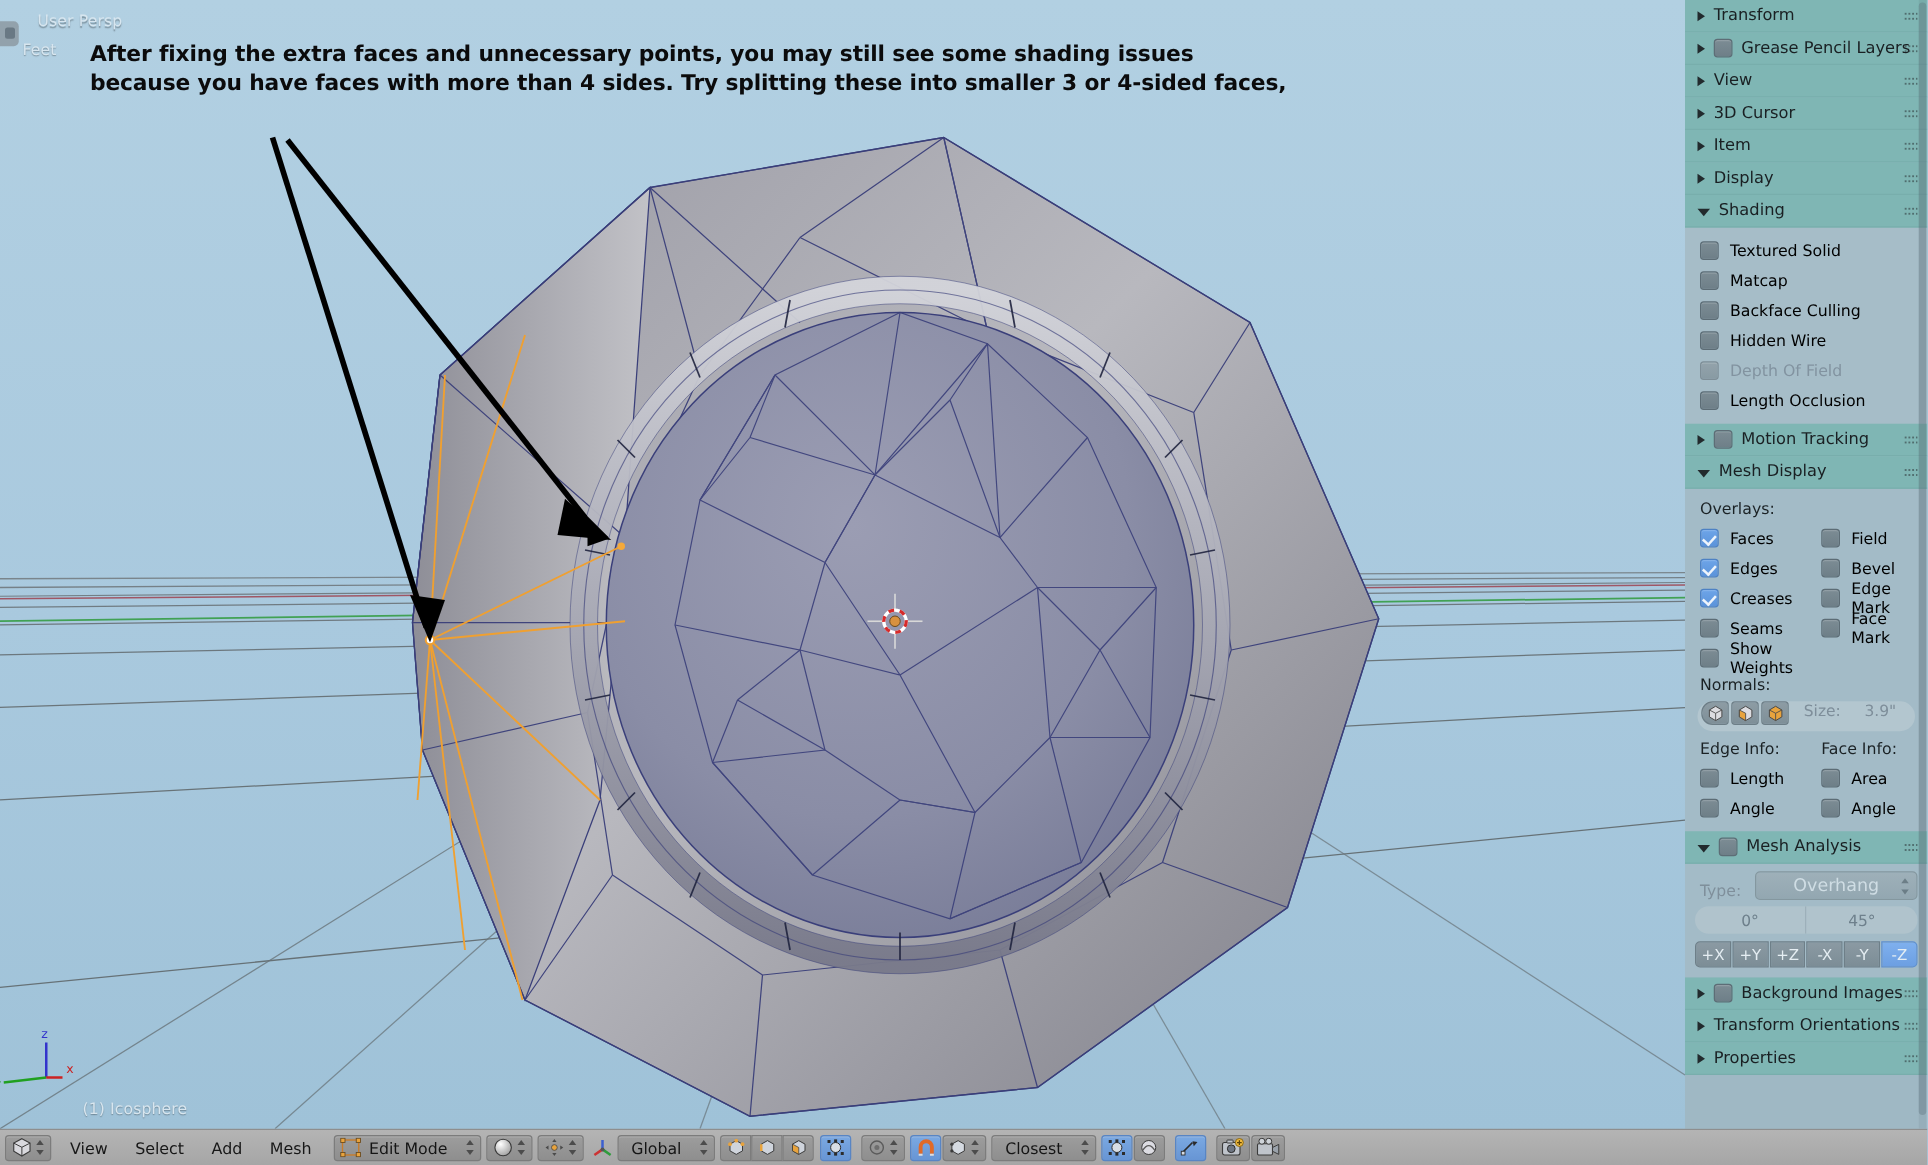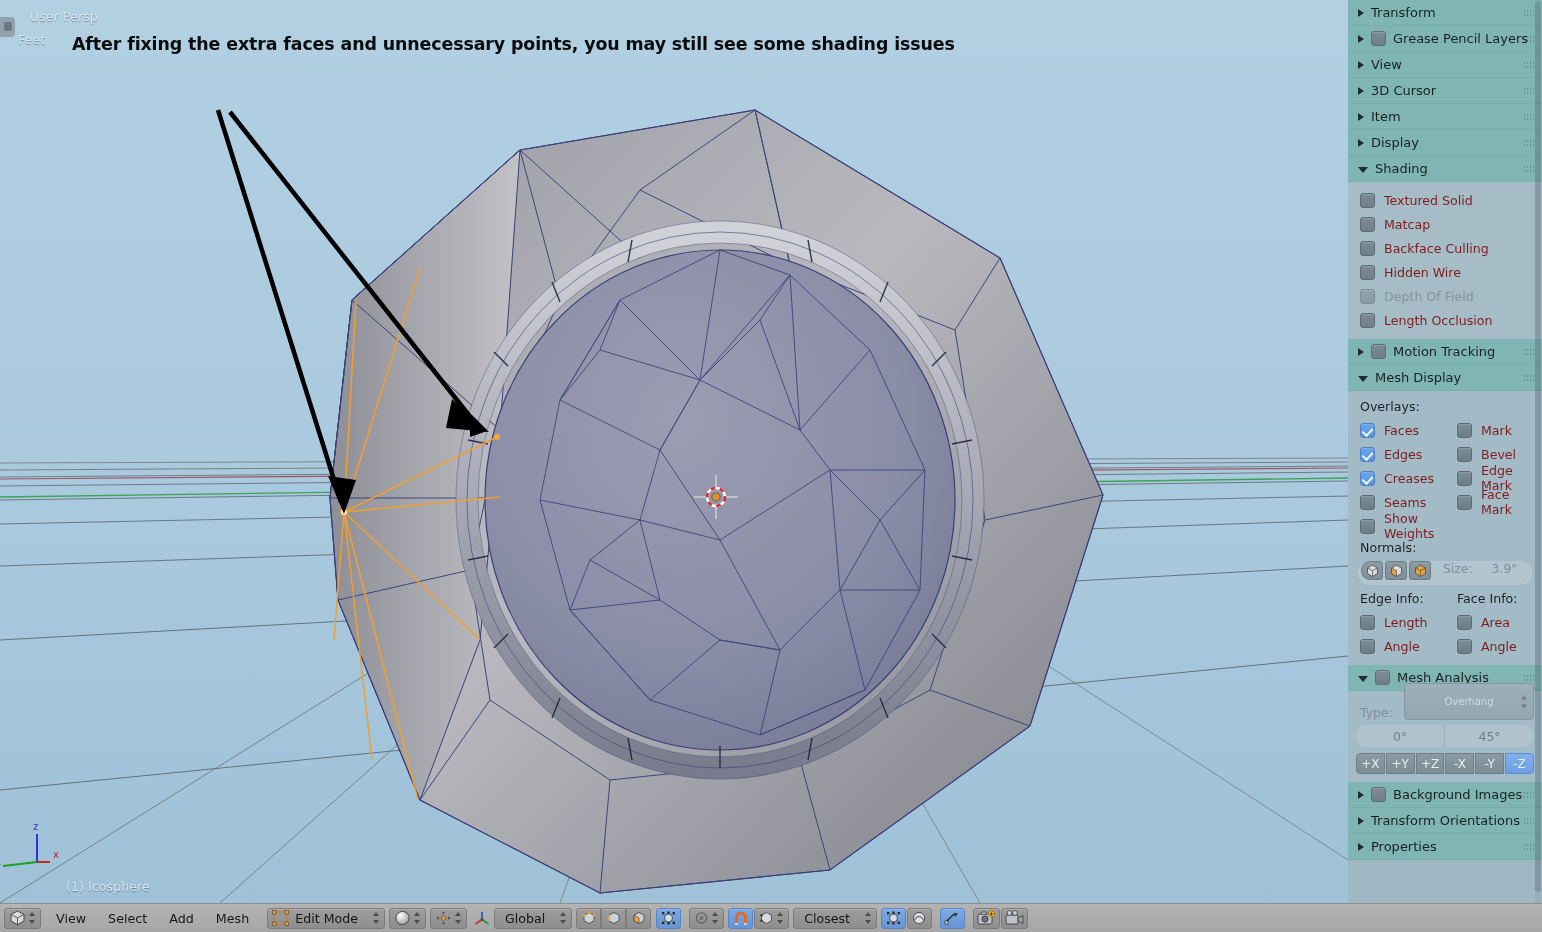--- a/index.html
+++ b/index.html
@@ -97,21 +97,21 @@
   }
   .row .cb.on {
     background: linear-gradient(to bottom, #6da4e8, #5b93da);
     border-color: #4d81c4;
   }
   .row .cb.on::after {
     content: ""; position: absolute; left: 3px; top: 2px;
     width: 5px; height: 8px; border: solid #eef4fb;
     border-width: 0 2px 2px 0; transform: rotate(42deg);
   }
-  .row .txt { font-size: 12.6px; color: #7f1d1d; }
+  .row .txt { font-size: 12.6px; color: #000000; }
   .row.dim .txt { color: #8293a0; }
   .row.dim .cb { background: linear-gradient(to bottom,#93a3ab,#889aa3); border-color:#7d8d96; }
 
   .sectlabel { padding: 2px 0 4px 12px; font-size: 12.6px; color: #1b2225; }
   .twocol { display: flex; }
   .twocol > div { width: 50%; }
   .twocol .row { padding-left: 12px; }
 
   .normals-bar {
     margin: 2px 10px 4px 10px; height: 24px; display: flex; align-items: flex-start;
@@ -125,24 +125,24 @@
   .nbtn:first-child { border-radius: 9px 3px 3px 9px; }
   .nsize {
     flex: 1; display: flex; justify-content: space-between; align-items: center;
     padding: 0 12px 0 10px; color: #7e8e9a; font-size: 12.4px;
   }
 
   .ma-body { background: rgba(166,189,200,.62); padding: 6px 8px 8px 8px; }
   .ma-type { display: flex; align-items: flex-end; height: 23px; margin-bottom: 5px; }
   .ma-type .lab { width: 48px; color: #7f8f9b; font-size: 12.5px; padding-left: 4px; }
   .dropdn {
-    flex: 1; height: 37px; border-radius: 4px; position: relative;
+    flex: 1; height: 23px; border-radius: 4px; position: relative;
     background: linear-gradient(to bottom,#9eb0b9,#93a7b1);
     border: 1px solid #84979f; display: flex; align-items: center;
-    justify-content: center; color: #cfdde4; font-size: 10px;
+    justify-content: center; color: #cfdde4; font-size: 14px;
   }
   .spin {
     position: absolute; right: 5px; top: 50%; transform: translateY(-50%);
     width: 7px; height: 13px; display: flex; flex-direction: column;
     justify-content: space-between; opacity: .75;
   }
   .spin i { display: block; width: 0; height: 0; border-left: 3.5px solid transparent;
     border-right: 3.5px solid transparent; }
   .spin i:first-child { border-bottom: 4.5px solid #5d6f78; }
   .spin i:last-child { border-top: 4.5px solid #5d6f78; }
@@ -366,20 +366,21 @@
     </svg>
 
     <div id="corner-nub"></div>
 
     <div class="vp-overlay-text" id="txt-persp">User Persp</div>
     <div class="vp-overlay-text" id="txt-units">Feet</div>
     <div class="vp-overlay-text" id="txt-objname">(1) Icosphere</div>
 
     <div id="annot">
       <div>After fixing the extra faces and unnecessary points, you may still see some shading issues</div>
+      <div>because you have faces with more than 4 sides. Try splitting these into smaller 3 or 4-sided faces,</div>
     </div>
   </div>
 
   <div id="npanel">
 
     <div class="pgroup-head">
       <span class="tri"></span>
       <span class="lbl">Transform</span>
       <span class="grip"></span>
     </div>
@@ -480,21 +481,21 @@
             <span class="txt">Seams</span>
           </div>
           <div class="row">
             <span class="cb"></span>
             <span class="txt">Show Weights</span>
           </div>
         </div>
         <div>
           <div class="row">
             <span class="cb"></span>
-            <span class="txt">Mark</span>
+            <span class="txt">Field</span>
           </div>
           <div class="row">
             <span class="cb"></span>
             <span class="txt">Bevel</span>
           </div>
           <div class="row">
             <span class="cb"></span>
             <span class="txt">Edge Mark</span>
           </div>
           <div class="row">

